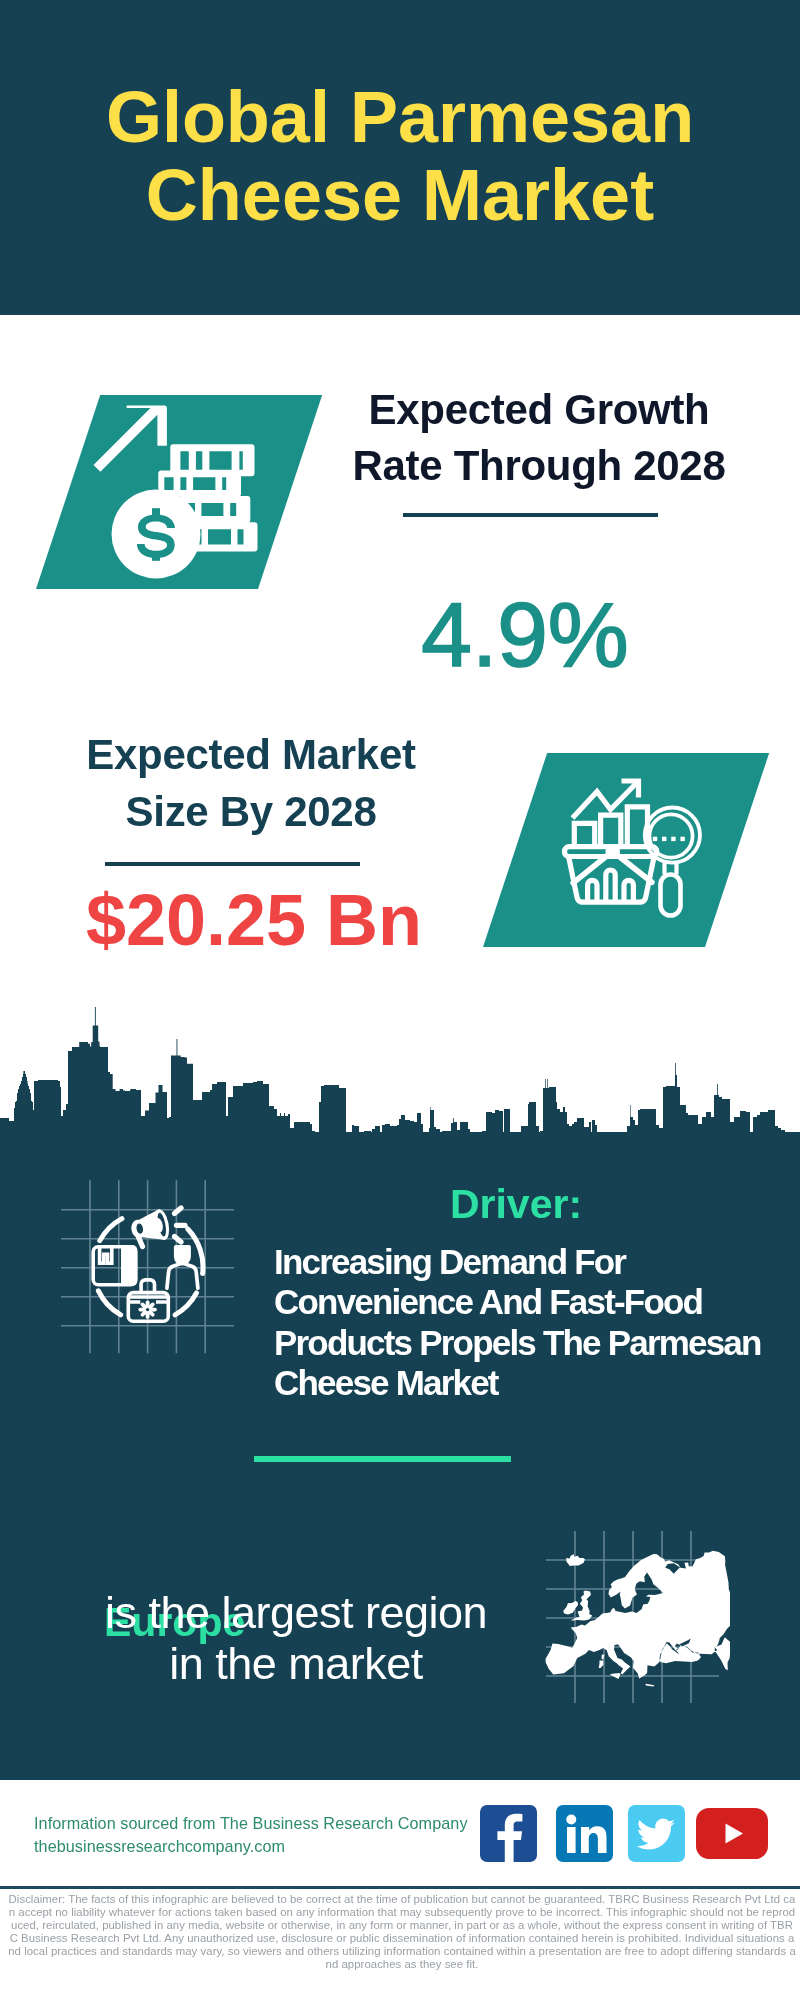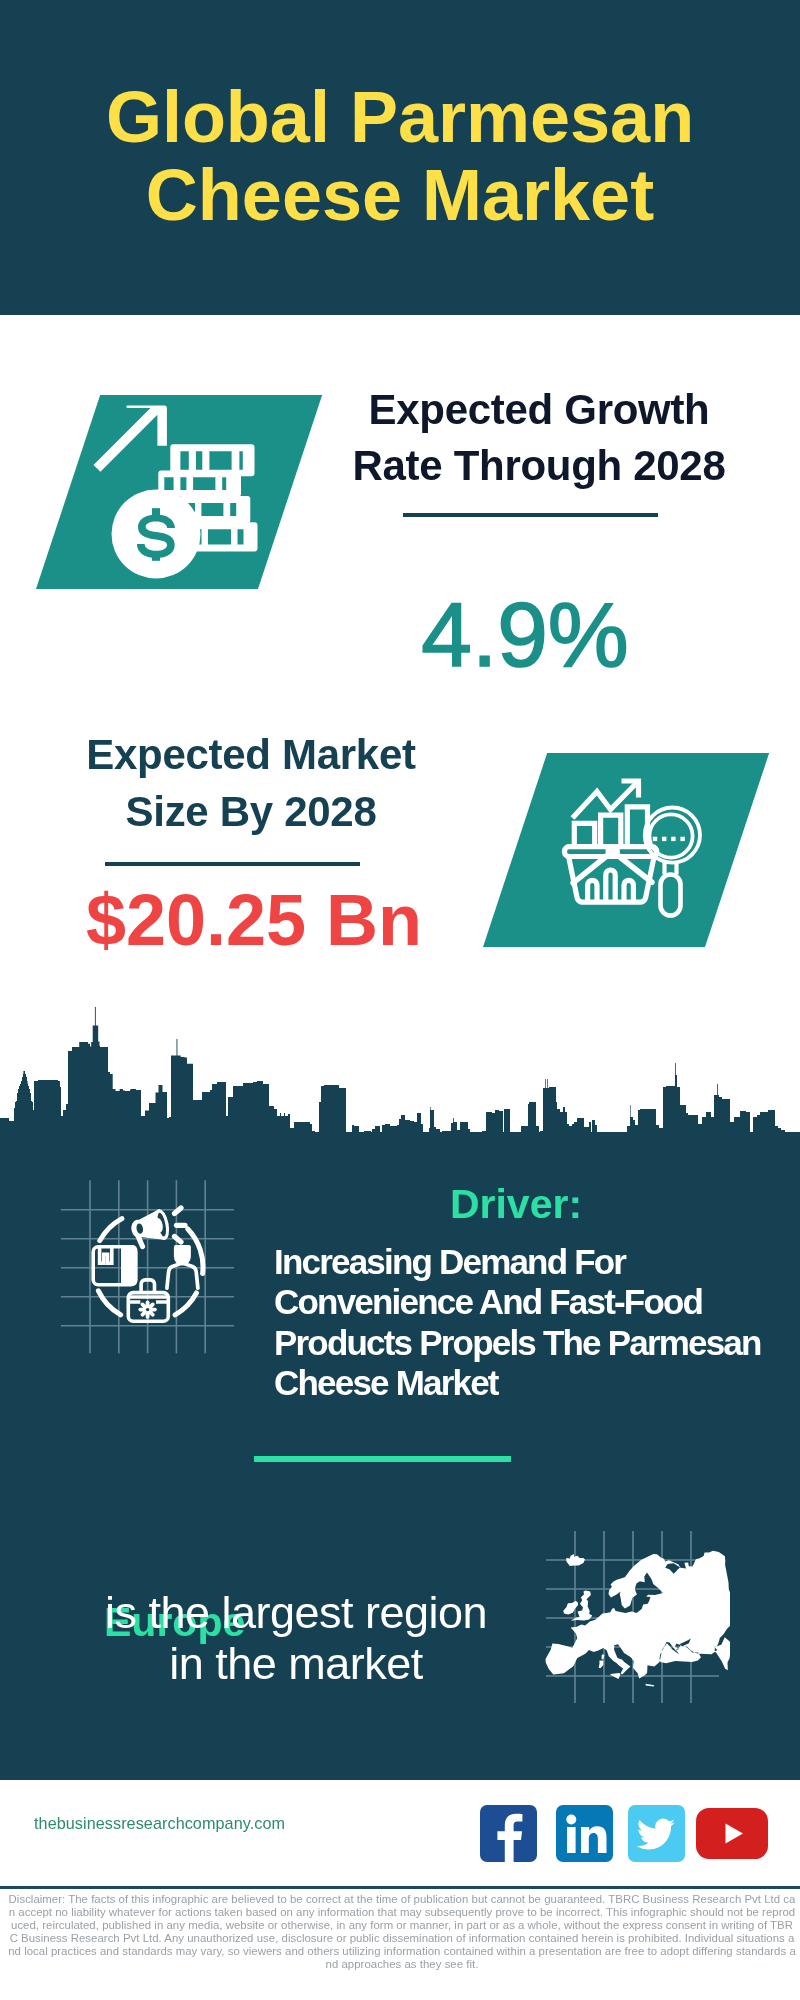--- a/index.html
+++ b/index.html
@@ -307,20 +307,21 @@
       <path d="M166.9 1288.2 l1.7 -16.5 a6.5 6.5 0 0 1 4.3 -5.4 l9.5 -3.2 l9.5 3.2 a6.5 6.5 0 0 1 4.3 5.4 l1.7 16.5" fill="none" stroke="#ffffff" stroke-width="3.7" stroke-linecap="round"></path>
     </g>
   </svg>
 
   <svg class="skyline" viewBox="0 0 800 141" preserveAspectRatio="none" width="800" height="141">
     <path d="M0 141L0 113L5 113L9 113L9 114L9 116L14 116L14 103L15 103L15 97L16 97L16 96L17 96L17 88L18 88L18 84L19 84L19 81L20 81L20 79L21 79L21 76L22 76L22 72L23 72L23 69L23.4 69L23.4 66L24.6 66L25 66L25 69L26 69L26 72L27 72L27 76L27.6 76L27.6 79L28 79L28 81L29 81L29 84L30 84L30 88L31 88L31 96L32 96L32 97L33 97L33 102L33 105L34 105L34 76L38 76L38 75L44 75L52 75L58 75L58 76L60 76L60 82L61 82L61 111L63 111L63 105L66 105L66 99L68 99L68 46L72 46L72 42L79.2 42L79.2 37L88 37L88 38.7L90 38.7L90 41.5L91.2 41.5L91.2 37L92.7 37L92.7 20.5L94.9 20.5L94.9 2L95.8 2L95.8 20.5L98.2 20.5L98.2 36.5L99.5 36.5L99.5 41L100 41L100 42L108 42L108 67L110 67L110 69L112.7 69L112.7 84L115.5 84L115.5 86L119.6 86L119.6 84L123 84L123 85.6L125 85.6L125 86L130 86L130 84.5L131 84.5L131 84L136 84L136 85L141 85L141 111L145 111L145 105.4L149 105.4L149 98L155.5 98L155.5 87.5L158.5 87.5L158.5 80L162.5 80L162.5 87L167 87L167 112.9L169 112.9L169 112L171 112L171 50.4L176.5 50.4L176.5 34L177.4 34L177.4 50.4L180.7 50.4L180.7 52L184.6 52L184.6 52.6L187 52.6L187 58.7L193 58.7L193 95L202 95L202 87L210 87L210 85L212 85L212 79L217 79L217 77L226 77L226 111L228 111L228 92L233 92L233 81L243 81L243 78L253 78L253 77L257 77L257 76L263 76L263 79L269 79L269 101L274 101L274 104L277 104L277 111L280 111L280 108L281 108L281 111L284 111L284 108L285 108L285 111L288 111L288 109L290 109L290 123L294 123L294 117L310 117L310 119L312 119L312 126L315 126L315 127L319 127L319 97L321 97L321 81L324 81L324 80L339 80L339 83L346 83L346 138L347 138L347 136L352 136L352 120L354 120L354 121L359 121L359 130L361 130L361 131L364 131L364 126L371 126L371 133L372 133L372 124L375 124L375 121L380 121L380 134L382 134L382 120L385 120L385 119L390 119L390 121L397 121L397 120L399 120L399 114L401 114L401 110L405 110L405 115L410 115L410 116L414 116L414 117L417 117L417 108L421 108L421 119L423 119L423 129L425 129L425 132L427 132L427 137L429 137L429 123L430 123L430 102L430.6 102L430.6 105L434 105L434 122L436 122L436 124L440 124L440 138L442 138L442 126L451 126L451 118L453 118L453 113L453.8 113L453.8 117L457 117L457 125L460 125L460 117L468 117L468 124L470 124L470 130L482 130L482 126L486 126L486 107L492 107L492 108L495 108L495 105L499 105L499 106L503 106L503 131L504 131L504 104L510 104L510 134L513 134L513 138L517 138L517 139L521 139L521 121L528 121L528 99L529 99L529 97L536 97L536 121L539 121L539 131L540 131L540 126L543 126L543 83L545 83L545 74L545.7 74L545.7 83L547 83L547 74L547.7 74L547.7 83L549 83L549 82L556 82L556 97L557 97L557 104L560 104L560 107L563 107L563 102L565 102L565 107L567 107L567 119L569 119L569 121L572 121L572 119L574 119L574 117L577 117L577 113L584 113L584 122L589 122L589 117L591 117L591 128L592 128L592 115L595 115L595 120L597 120L597 133L603 133L603 127L606 127L606 129L612 129L612 128L622 128L622 127L627 127L627 121L630 121L630 100L630.6 100L630.6 112L633 112L633 115L635 115L635 120L638 120L638 105L640 105L640 104L656 104L656 120L659 120L659 123L663 123L663 82L666 82L666 81L675 81L675 58L675.8 58L675.8 70L677 70L677 82L680 82L680 100L686 100L686 108L688 108L688 110L698 110L698 119L702 119L702 112L706 112L706 107L711 107L711 112L714 112L714 90L717 90L717 79L717.8 79L717.8 90L719 90L719 92L722 92L722 94L730 94L730 117L734 117L734 112L740 112L740 106L746 106L746 107L750 107L750 127L753 127L753 112L757 112L757 110L760 110L760 107L768 107L768 105L775 105L775 121L778 121L778 123L781 123L781 125L785 125L785 127L800 127L800 141Z" fill="#164153"></path>
   </svg>
 
   <div class="footer-band"></div>
   <div class="footer-src">
+    <div>Information sourced from The Business Research Company</div>
     <div>thebusinessresearchcompany.com</div>
   </div>
   <div class="social" id="sc-fb">
     <svg viewBox="0 0 57 57" width="57" height="57">
         <path fill="#ffffff" d="M33.6 57V34.9h7.4l1.1-8.6h-8.5v-5.5c0-2.5.7-4.2 4.3-4.2h4.5V9.0c-.8-.1-3.5-.3-6.6-.3-6.5 0-11 4-11 11.3v6.3h-7.4v8.6h7.4V57z"></path>
       </svg>
   </div>
   <div class="social" id="sc-li">
     <svg viewBox="0 0 57 57" width="57" height="57">
       <rect x="11" y="22" width="8.6" height="26" fill="#ffffff"></rect>

